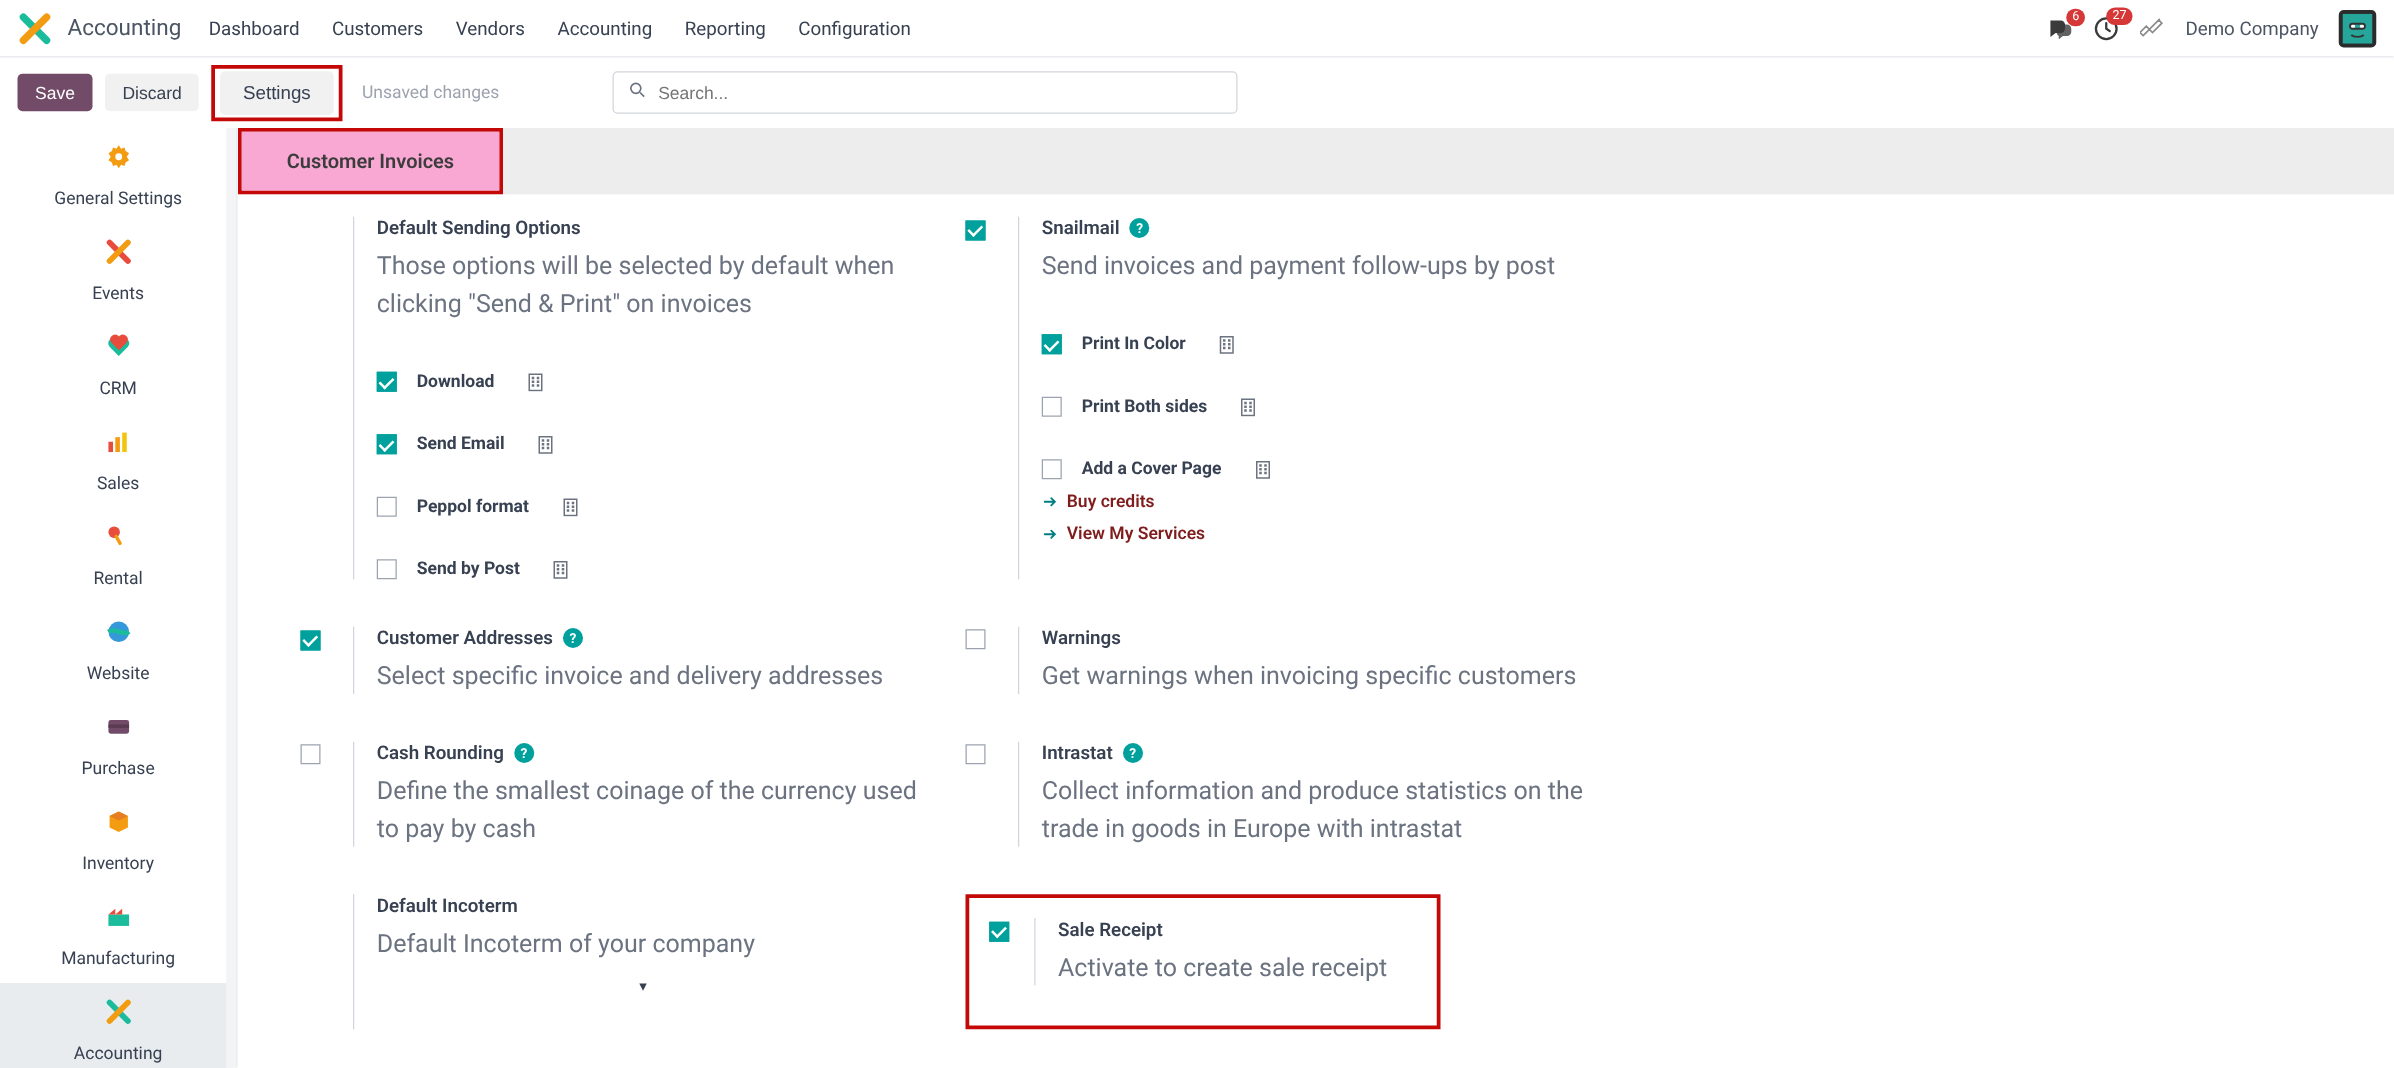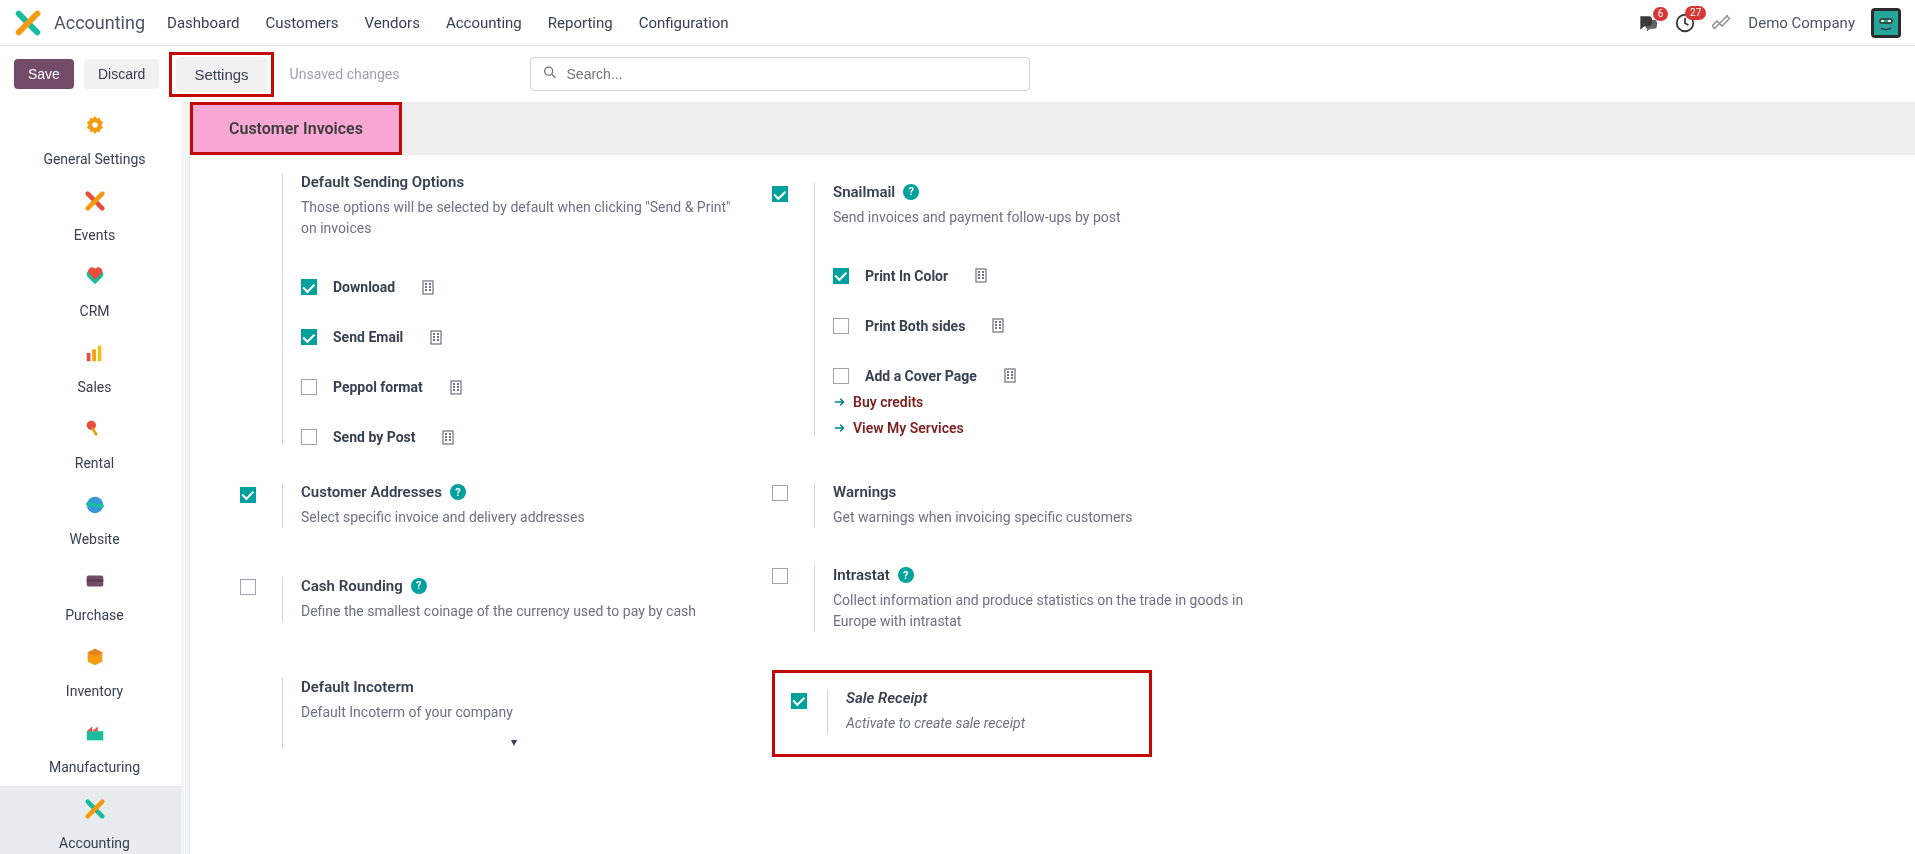--- a/index.html
+++ b/index.html
@@ -18,57 +18,57 @@
   .avatar { width:30px; height:30px; border-radius:4px; background:#2b2b2b; display:flex; align-items:center; justify-content:center; }
   
   
   .controlbar { display:flex; align-items:center; height:56px; padding: 0 14px; gap: 10px; }
   .btn { padding: 7px 14px; font-size:14px; border-radius:4px; cursor:pointer; border:none; }
   .btn-primary { background:#714b67; color:#fff; font-weight:500; }
   .btn-secondary { background:#f1f1f1; color:#374151; }
   .btn-settings-wrap { border:3px solid #c40808; padding:2px 4px; display:inline-block; }
   .btn-light { background:#f1f1f1; color:#374151; padding:9px 18px; font-size:15px; }
   .unsaved { color:#9ca3af; font-size:14px; margin-left:6px; }
-  .search-wrap { margin-left: 120px; position:relative; }
+  .search-wrap { margin-left: 80px; position:relative; }
   .search-wrap input { width: 500px; padding: 8px 12px 8px 36px; border:1px solid #d1d5db; border-radius:4px; font-size:14px; color:#6b7280; }
   .search-wrap .sicon { position:absolute; left:12px; top:50%; transform:translateY(-50%); }
   
   
   .layout { display:flex; height: 752px; }
   .sidebar { width: 190px; border-right:1px solid #e5e7eb; overflow-y:auto; position:relative; }
   .sidebar-scroll { position:absolute; top:0; bottom:0; right:0; width:8px; background:#f3f4f6; }
   .sidebar-item { display:flex; align-items:center; gap:14px; padding: 11px 14px; cursor:pointer; font-size:14px; color:#374151;flex-direction:column; }
   .sidebar-item.active { background:#e9ecef; }
   .sidebar-icon { width:24px; height:24px; flex:none; display:flex; align-items:center; justify-content:center; }
   
   .main { flex:1; overflow-y:scroll; background:#fff; position:relative; }
   .section-header-box { display:inline-block; border:3px solid #c40808; padding: 0; margin-left: 0; }
   .section-header-inner { padding: 14px 36px; background:#f9a8d4; font-size:16px; font-weight:600; color:#3c3c3c; display:inline-block; }
   .section-header-row { background:#ededed; display:flex; align-items:stretch; }
   
   .settings-body { padding: 18px 40px 40px 50px; }
-  .row2 { display:flex; gap:0; margin-bottom: 38px; align-items: center; }
+  .row2 { display:flex; gap:0; margin-bottom: 38px; }
   .col { flex: 0 0 532px; display:flex; }
   .col .cb-col { width: 42px; padding-top:2px; }
   .col .content-col { flex:1; border-left:1px solid #d1d5db; padding-left: 18px; }
   .setting-title { font-size:15px; font-weight:600; color:#374151; display:flex; align-items:center; gap:8px; }
-  .setting-desc { font-size:14px; color:#6b7280; margin-top:6px; max-width: 440px; line-height:1.5; }
+  .setting-desc { font-size:20px; color:#6b7280; margin-top:6px; max-width: 440px; line-height:1.5; }
   .sub-opts { margin-top: 16px; display:flex; flex-direction:column; gap:10px; }
   .sub-row { display:flex; align-items:center; gap:16px; font-size:14px; font-weight:700; color:#374151;margin-top:24px; }
   .sub-row .mini-icon { margin-left: 10px; }
   .link-row { display:flex; align-items:center; gap:6px; color:#7f1d1d; font-weight:600; font-size:14px; cursor:pointer; }
   
   .chk { width:16px; height:16px; border:1px solid #9ca3af; background:#fff; display:inline-flex; align-items:center; justify-content:center; cursor:pointer; flex:none; }
   .chk.checked { background:#00a09d; border-color:#00a09d; }
   .chk.checked::after { content:""; width:9px; height:5px; border-left:2px solid #fff; border-bottom:2px solid #fff; transform:rotate(-45deg) translate(0px,-1px); }
   
   .help-icon { width:16px; height:16px; border-radius:50%; background:#00a09d; color:#fff; font-size:11px; font-weight:700; display:inline-flex; align-items:center; justify-content:center; cursor:pointer; }
   .building-icon svg { display:block; }
   
-  .red-box { border:3px solid #c40808; padding: 16px 14px 20px 16px; display:flex;font-style:italic; }
+  .red-box { border:3px solid #c40808; padding: 16px 14px 32px 16px; display:flex; }
   
   .dropdown-caret { text-align:left; margin-top:12px; font-size:12px; color:#374151; margin-left:210px; }
 </style>
 </head>
 <body>
 
 <svg width="0" height="0" style="position:absolute">
   <defs>
     <g id="building-glyph">
       <rect x="2" y="1" width="10" height="13" fill="none" stroke="#6b7280" stroke-width="1.2"></rect>

